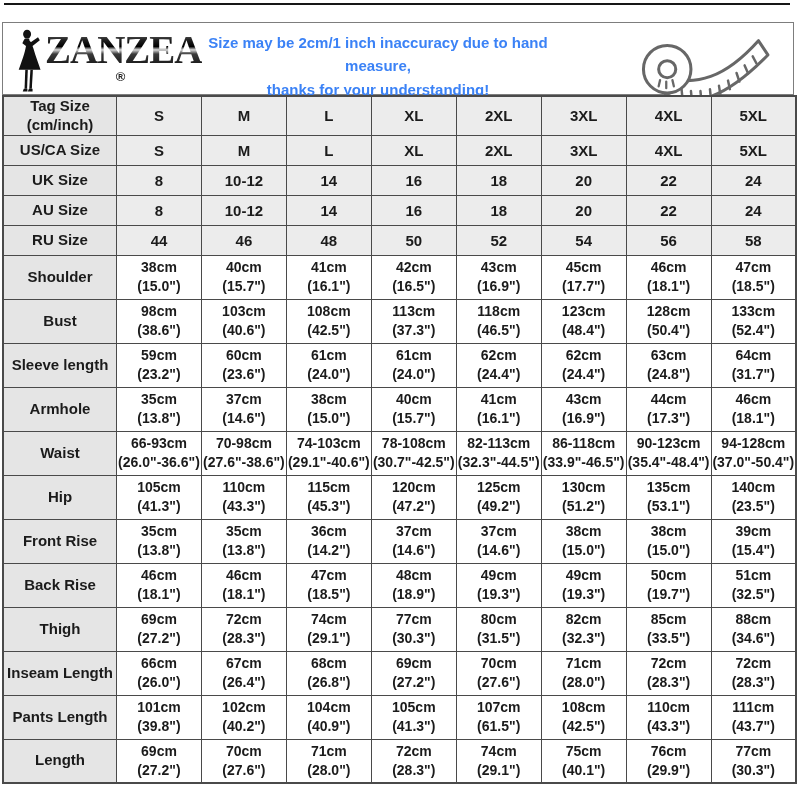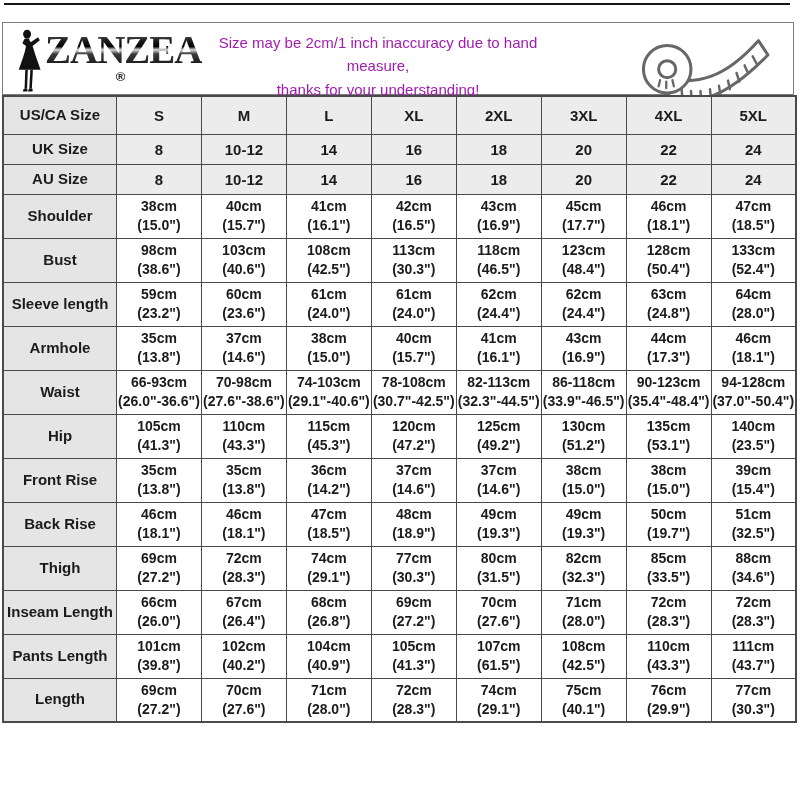--- a/index.html
+++ b/index.html
@@ -26,21 +26,21 @@
     -webkit-background-clip:text; background-clip:text; color:transparent;
   }
   .reg { font-size:13px; font-weight:bold; color:#222; vertical-align:18px; margin-left:1px; }
   .tagline {
     margin-top:0px; font-size:8.5px; font-weight:bold; color:#828282;
     letter-spacing:0.8px; white-space:nowrap;
   }
   
   .notice {
     position:absolute; left:190px; top:8px; width:370px; text-align:center;
-    font-size:15px; font-weight:normal; color:#a21caf; line-height:1.55;
+    font-size:15px; font-weight:bold; color:#3b82f6; line-height:1.55;
   }
   
   .tape { position:absolute; right:8px; top:6px; }
   
   .size-table {
     position:absolute; left:2px; top:95px; width:795px;
     border-collapse:collapse; table-layout:fixed;
     font-weight:bold; color:var(--text,#1b1b1b); border:2px solid var(--border,#4a4a4a);
   }
   .size-table th, .size-table td {
@@ -96,20 +96,32 @@
         <circle cx="36" cy="42" r="9" fill="#ffffff"></circle>
         <path d="M27 60 L28.5 53.5 M35 62 L35 55 M43 60 L41.5 53.5" stroke-width="2.4"></path>
       </g>
     </svg>
 
   </div>
 
   <table class="size-table">
     <tbody>
         <tr class="size-row">
+          <th>Tag Size
+(cm/inch)</th>
+          <td>S</td>
+          <td>M</td>
+          <td>L</td>
+          <td>XL</td>
+          <td>2XL</td>
+          <td>3XL</td>
+          <td>4XL</td>
+          <td>5XL</td>
+        </tr>
+        <tr class="size-row">
           <th>US/CA Size</th>
           <td>S</td>
           <td>M</td>
           <td>L</td>
           <td>XL</td>
           <td>2XL</td>
           <td>3XL</td>
           <td>4XL</td>
           <td>5XL</td>
         </tr>
@@ -127,20 +139,31 @@
         <tr class="size-row">
           <th>AU Size</th>
           <td>8</td>
           <td>10-12</td>
           <td>14</td>
           <td>16</td>
           <td>18</td>
           <td>20</td>
           <td>22</td>
           <td>24</td>
+        </tr>
+        <tr class="size-row">
+          <th>RU Size</th>
+          <td>44</td>
+          <td>46</td>
+          <td>48</td>
+          <td>50</td>
+          <td>52</td>
+          <td>54</td>
+          <td>56</td>
+          <td>58</td>
         </tr>
         <tr class="measure-row">
           <th>Shoulder</th>
           <td>38cm
 (15.0")</td>
           <td>40cm
 (15.7")</td>
           <td>41cm
 (16.1")</td>
           <td>42cm
@@ -156,21 +179,21 @@
         </tr>
         <tr class="measure-row">
           <th>Bust</th>
           <td>98cm
 (38.6")</td>
           <td>103cm
 (40.6")</td>
           <td>108cm
 (42.5")</td>
           <td>113cm
-(30.3")</td>
+(37.3")</td>
           <td>118cm
 (46.5")</td>
           <td>123cm
 (48.4")</td>
           <td>128cm
 (50.4")</td>
           <td>133cm
 (52.4")</td>
         </tr>
         <tr class="measure-row">
@@ -183,21 +206,21 @@
 (24.0")</td>
           <td>61cm
 (24.0")</td>
           <td>62cm
 (24.4")</td>
           <td>62cm
 (24.4")</td>
           <td>63cm
 (24.8")</td>
           <td>64cm
-(28.0")</td>
+(31.7")</td>
         </tr>
         <tr class="measure-row">
           <th>Armhole</th>
           <td>35cm
 (13.8")</td>
           <td>37cm
 (14.6")</td>
           <td>38cm
 (15.0")</td>
           <td>40cm

